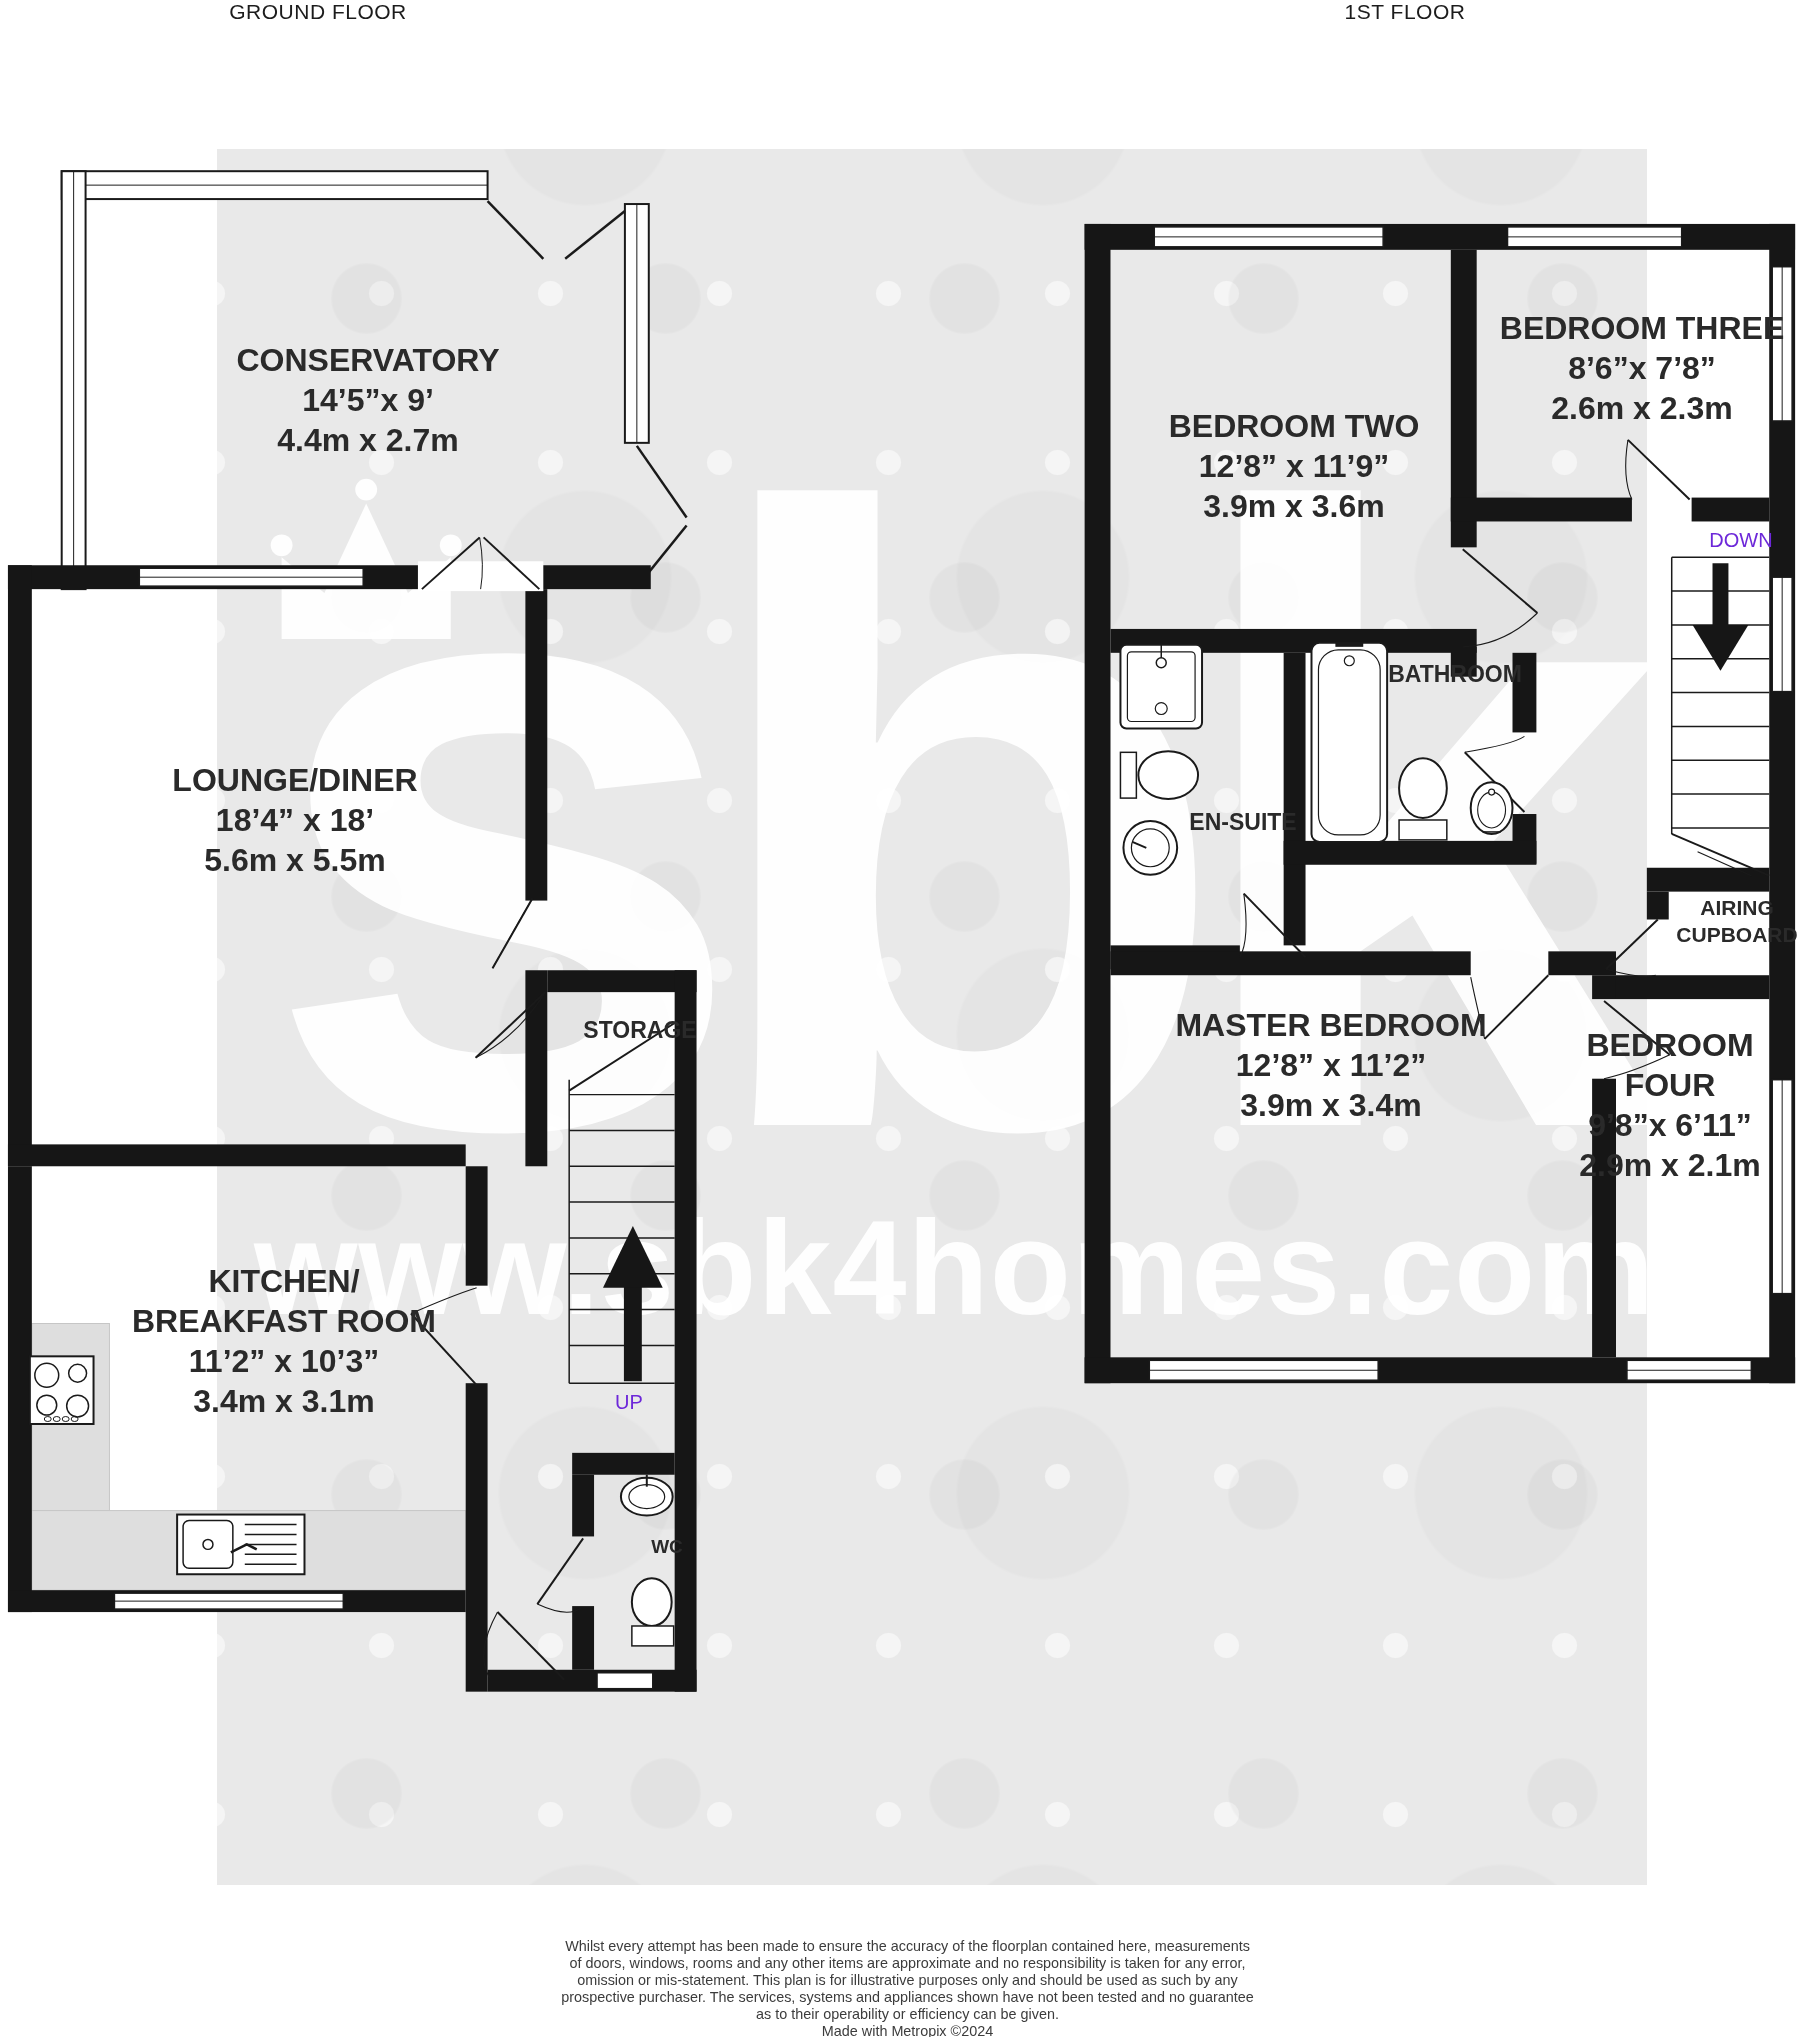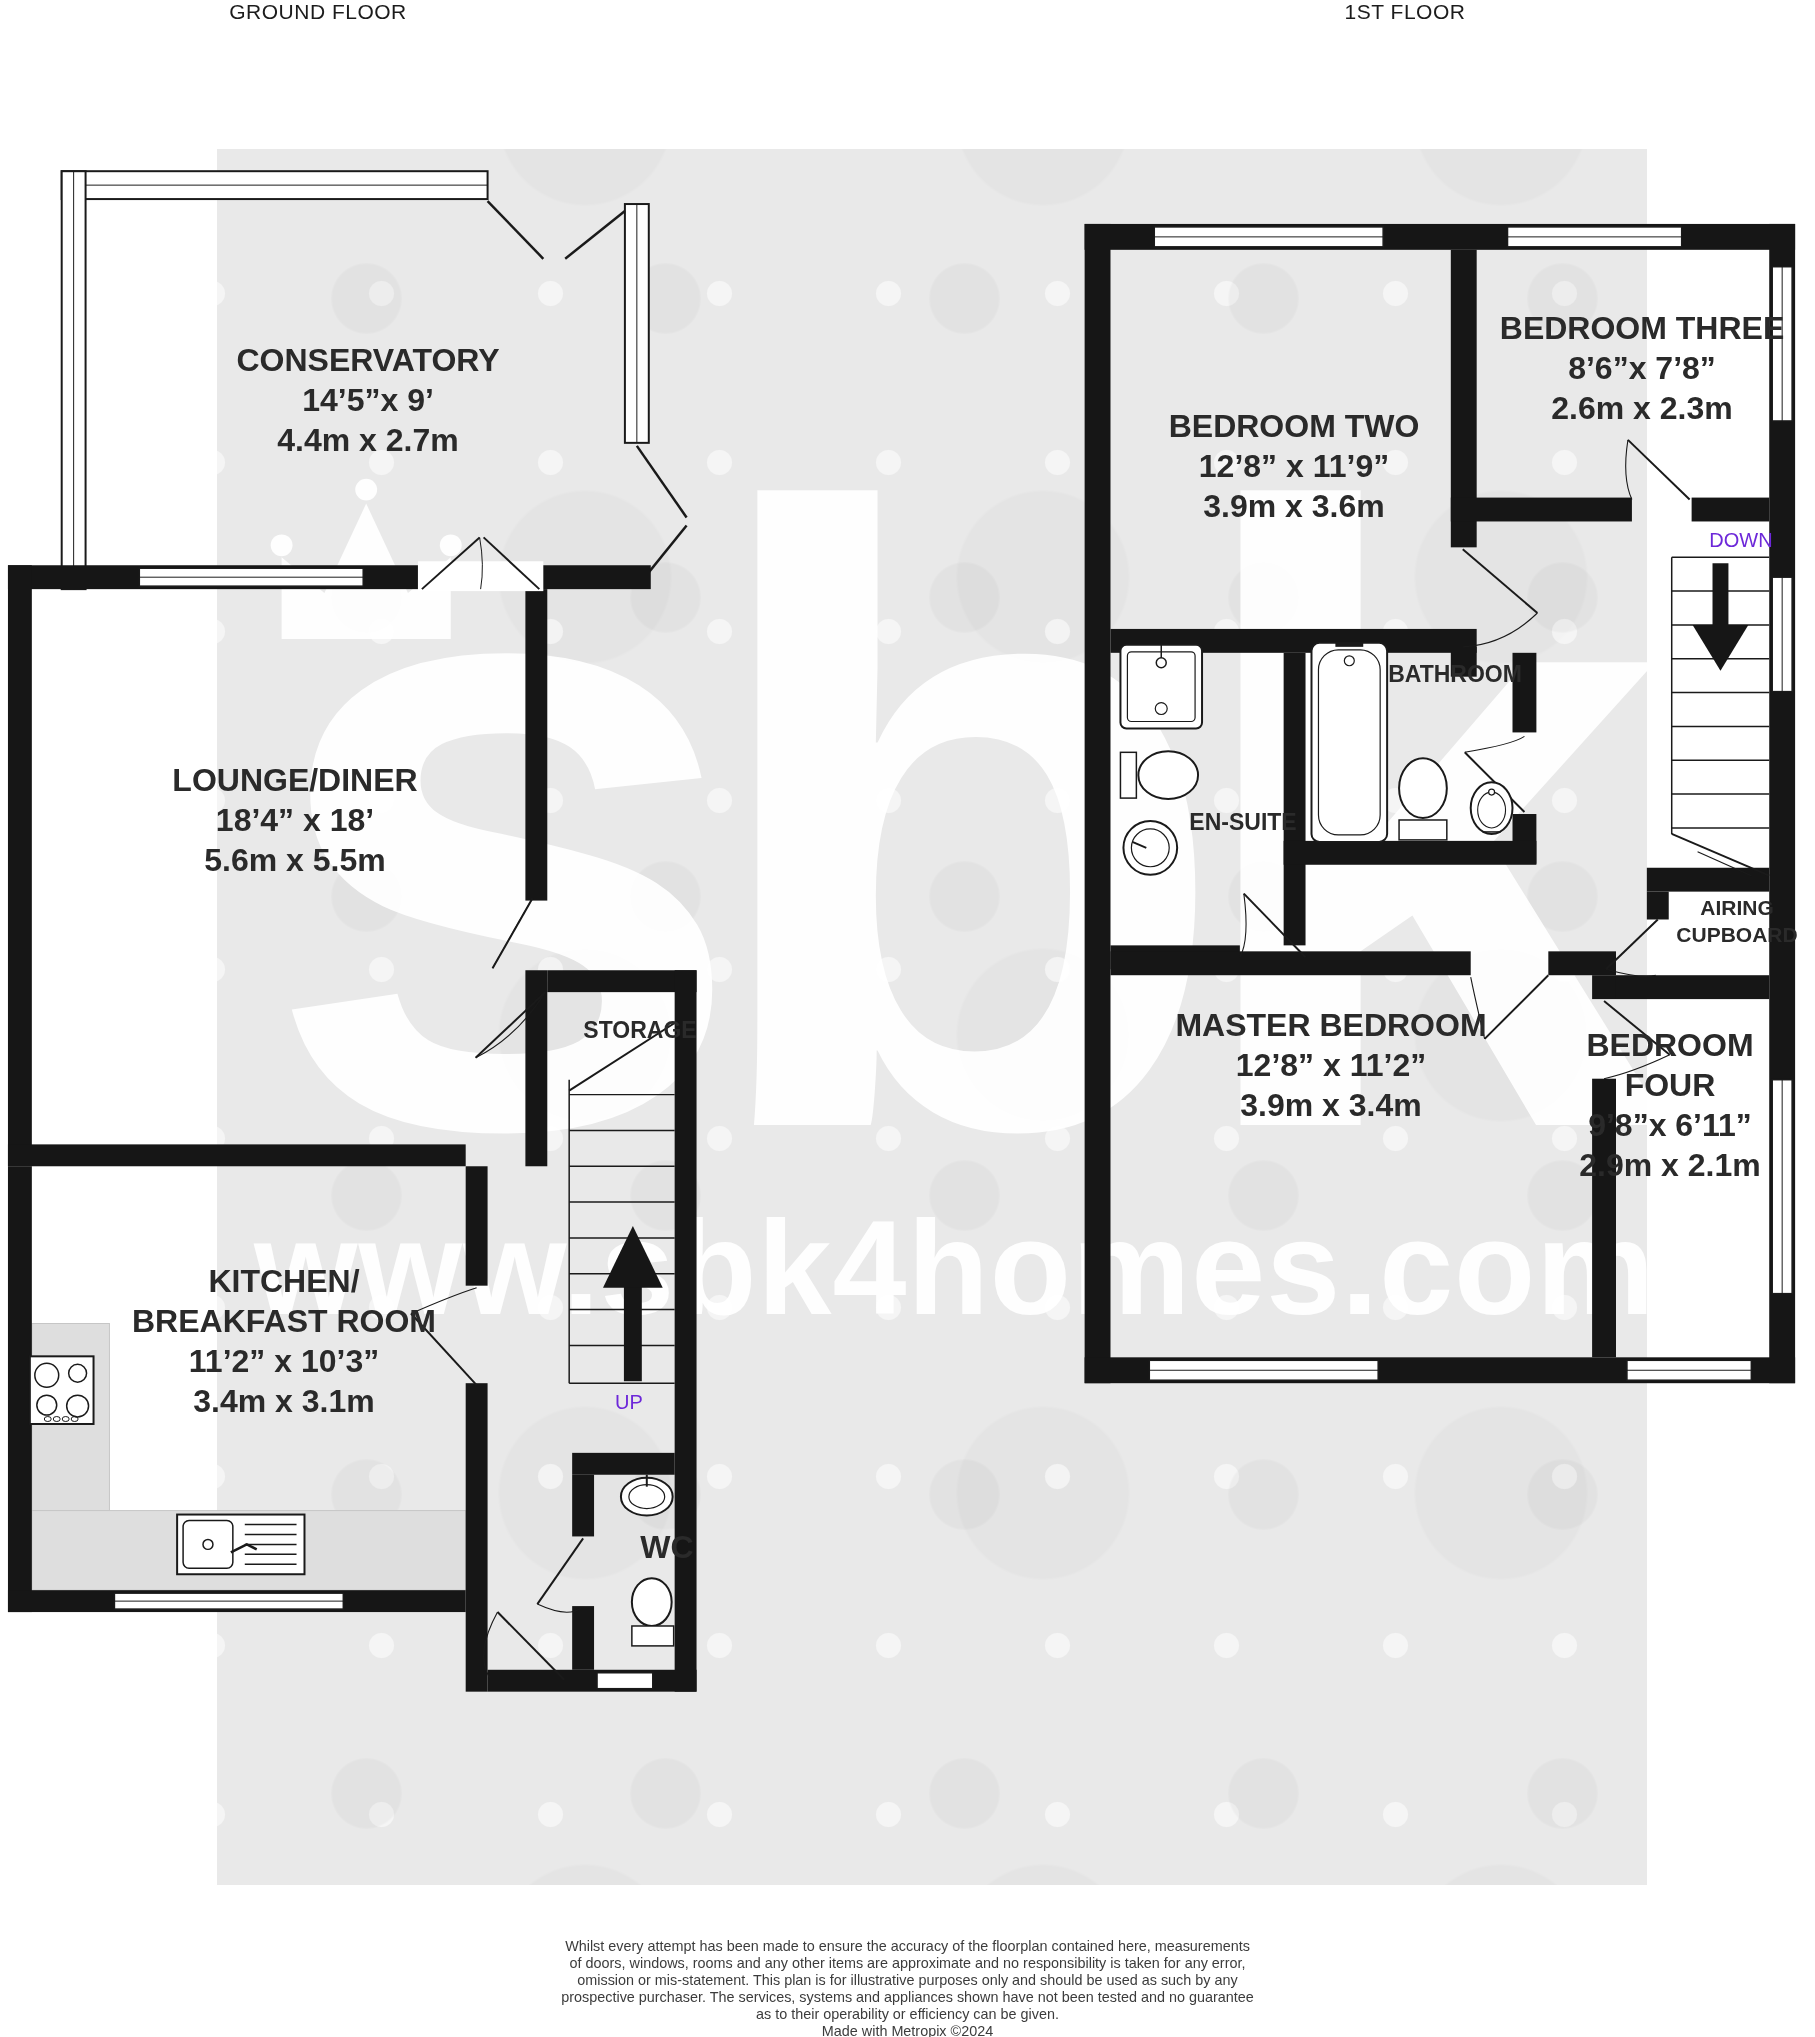--- a/index.html
+++ b/index.html
@@ -290,21 +290,21 @@
     <div>18’4” x 18’</div>
     <div>5.6m x 5.5m</div>
   </div>
   <div class="room-label big" style="left:284px;top:1261px;">
     <div>KITCHEN/</div>
     <div>BREAKFAST ROOM</div>
     <div>11’2” x 10’3”</div>
     <div>3.4m x 3.1m</div>
   </div>
   <div class="room-label mid" style="left:634px;top:1017px;">STORAGE</div>
-  <div class="room-label mid" style="left:661px;top:1534px;font-size:32px;">WC</div>
+  <div class="room-label mid" style="left:661px;top:1534px;font-size:19px;">WC</div>
   <div class="room-label dir" style="left:629px;top:1391px;">UP</div>
 
   <div class="room-label big" style="left:1294px;top:406px;">
     <div>BEDROOM TWO</div>
     <div>12’8” x 11’9”</div>
     <div>3.9m x 3.6m</div>
   </div>
   <div class="room-label big" style="left:1642px;top:308px;">
     <div>BEDROOM THREE</div>
     <div>8’6”x 7’8”</div>

